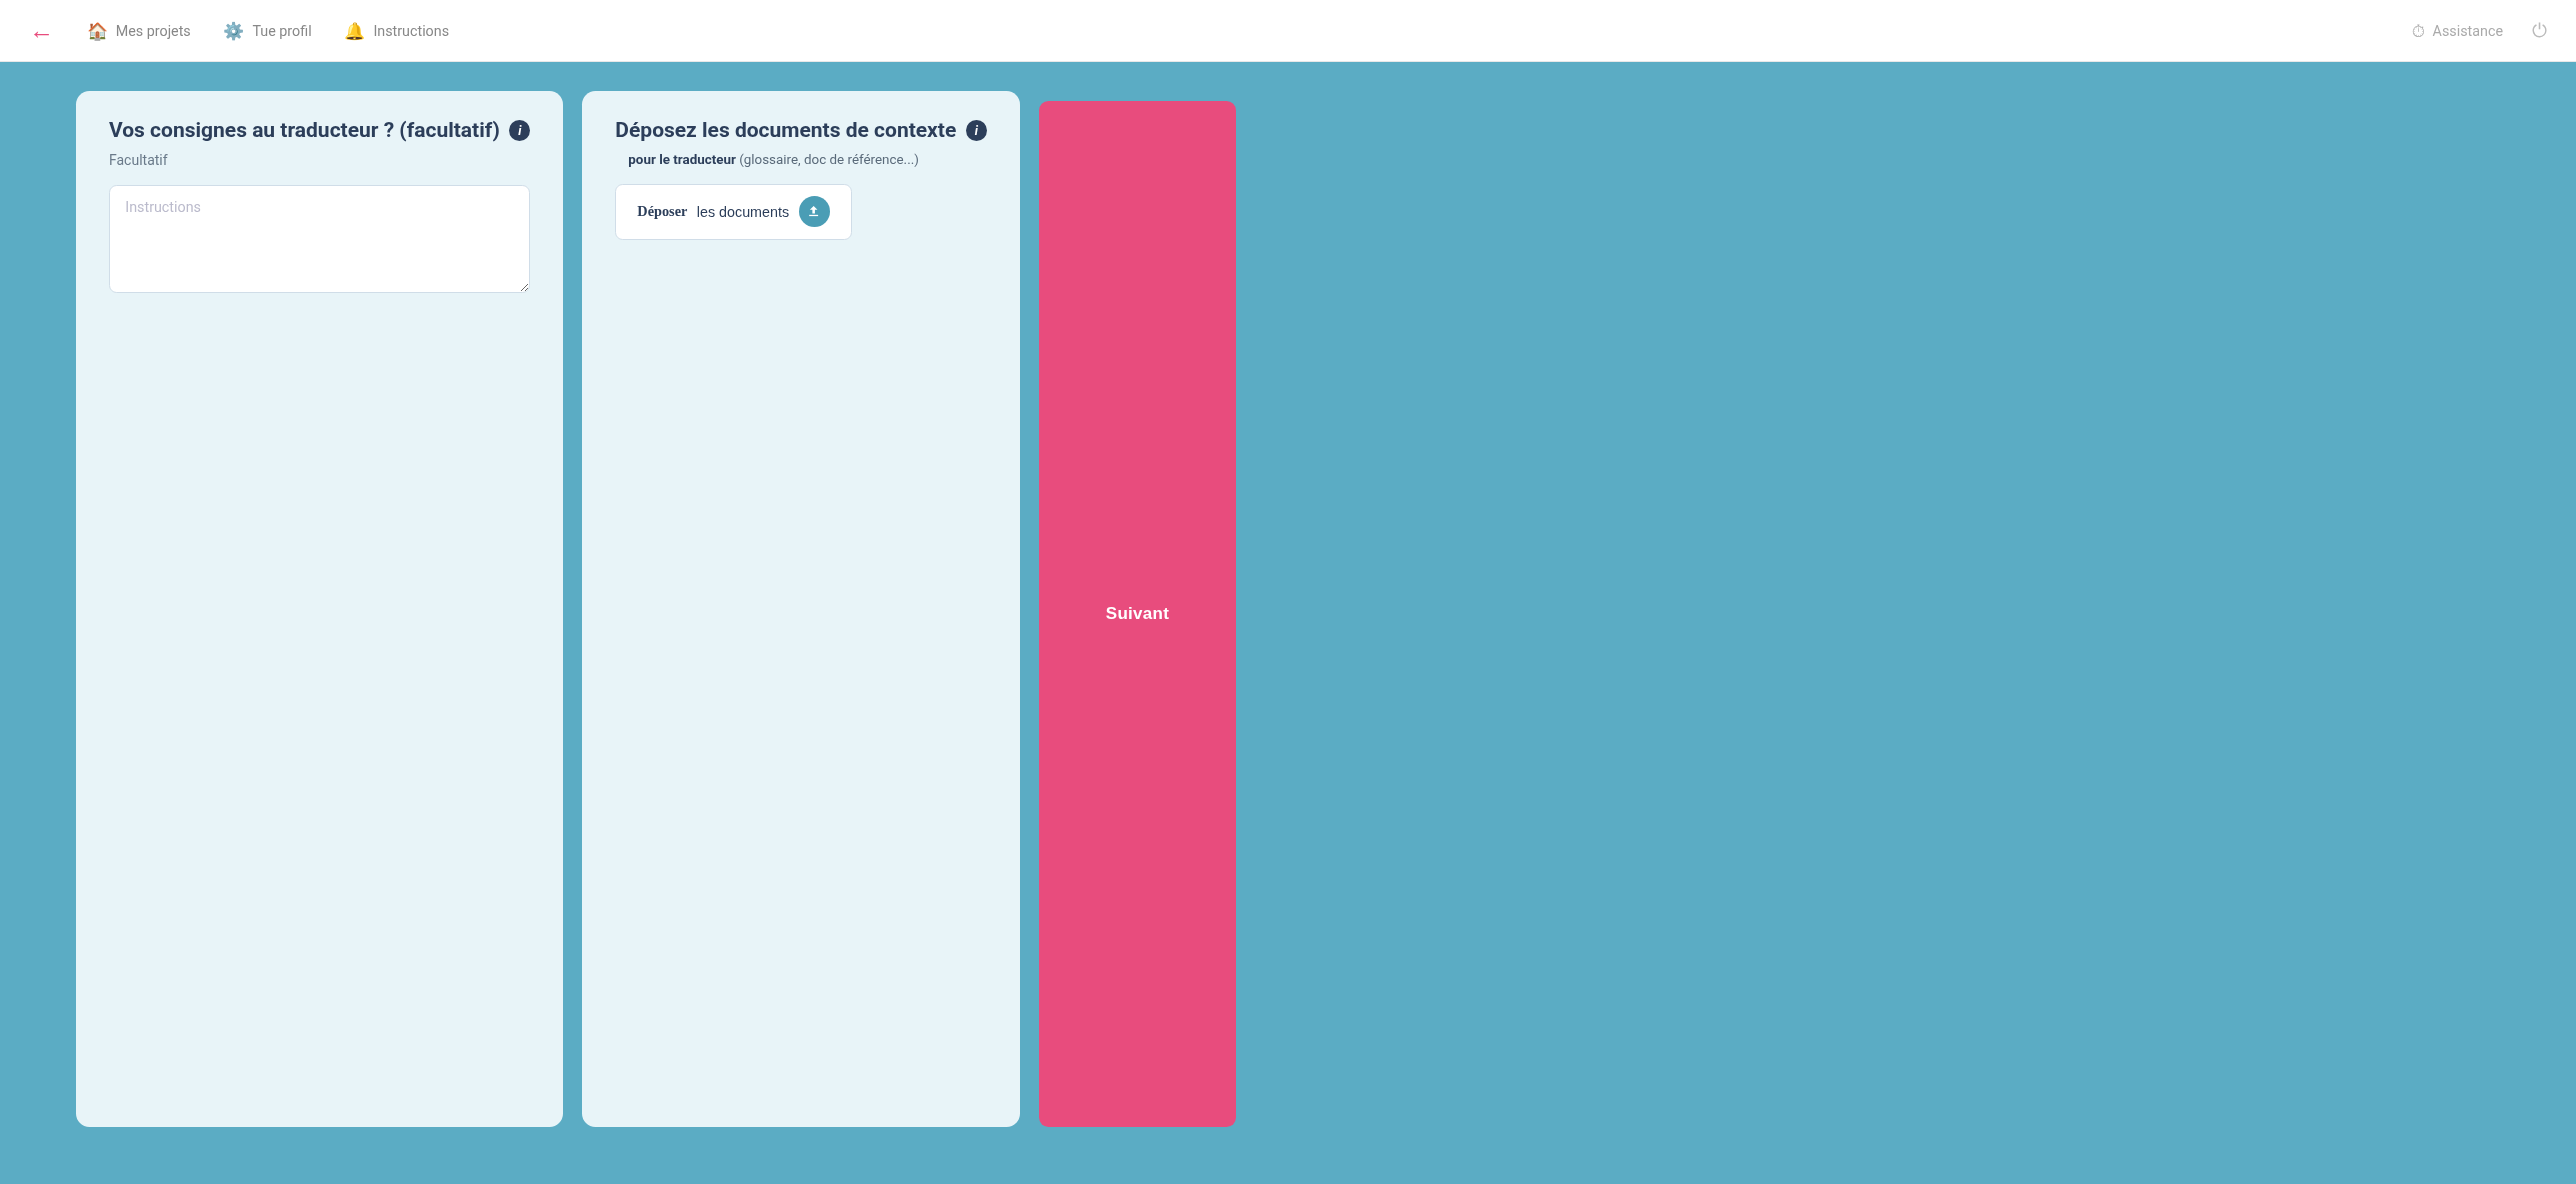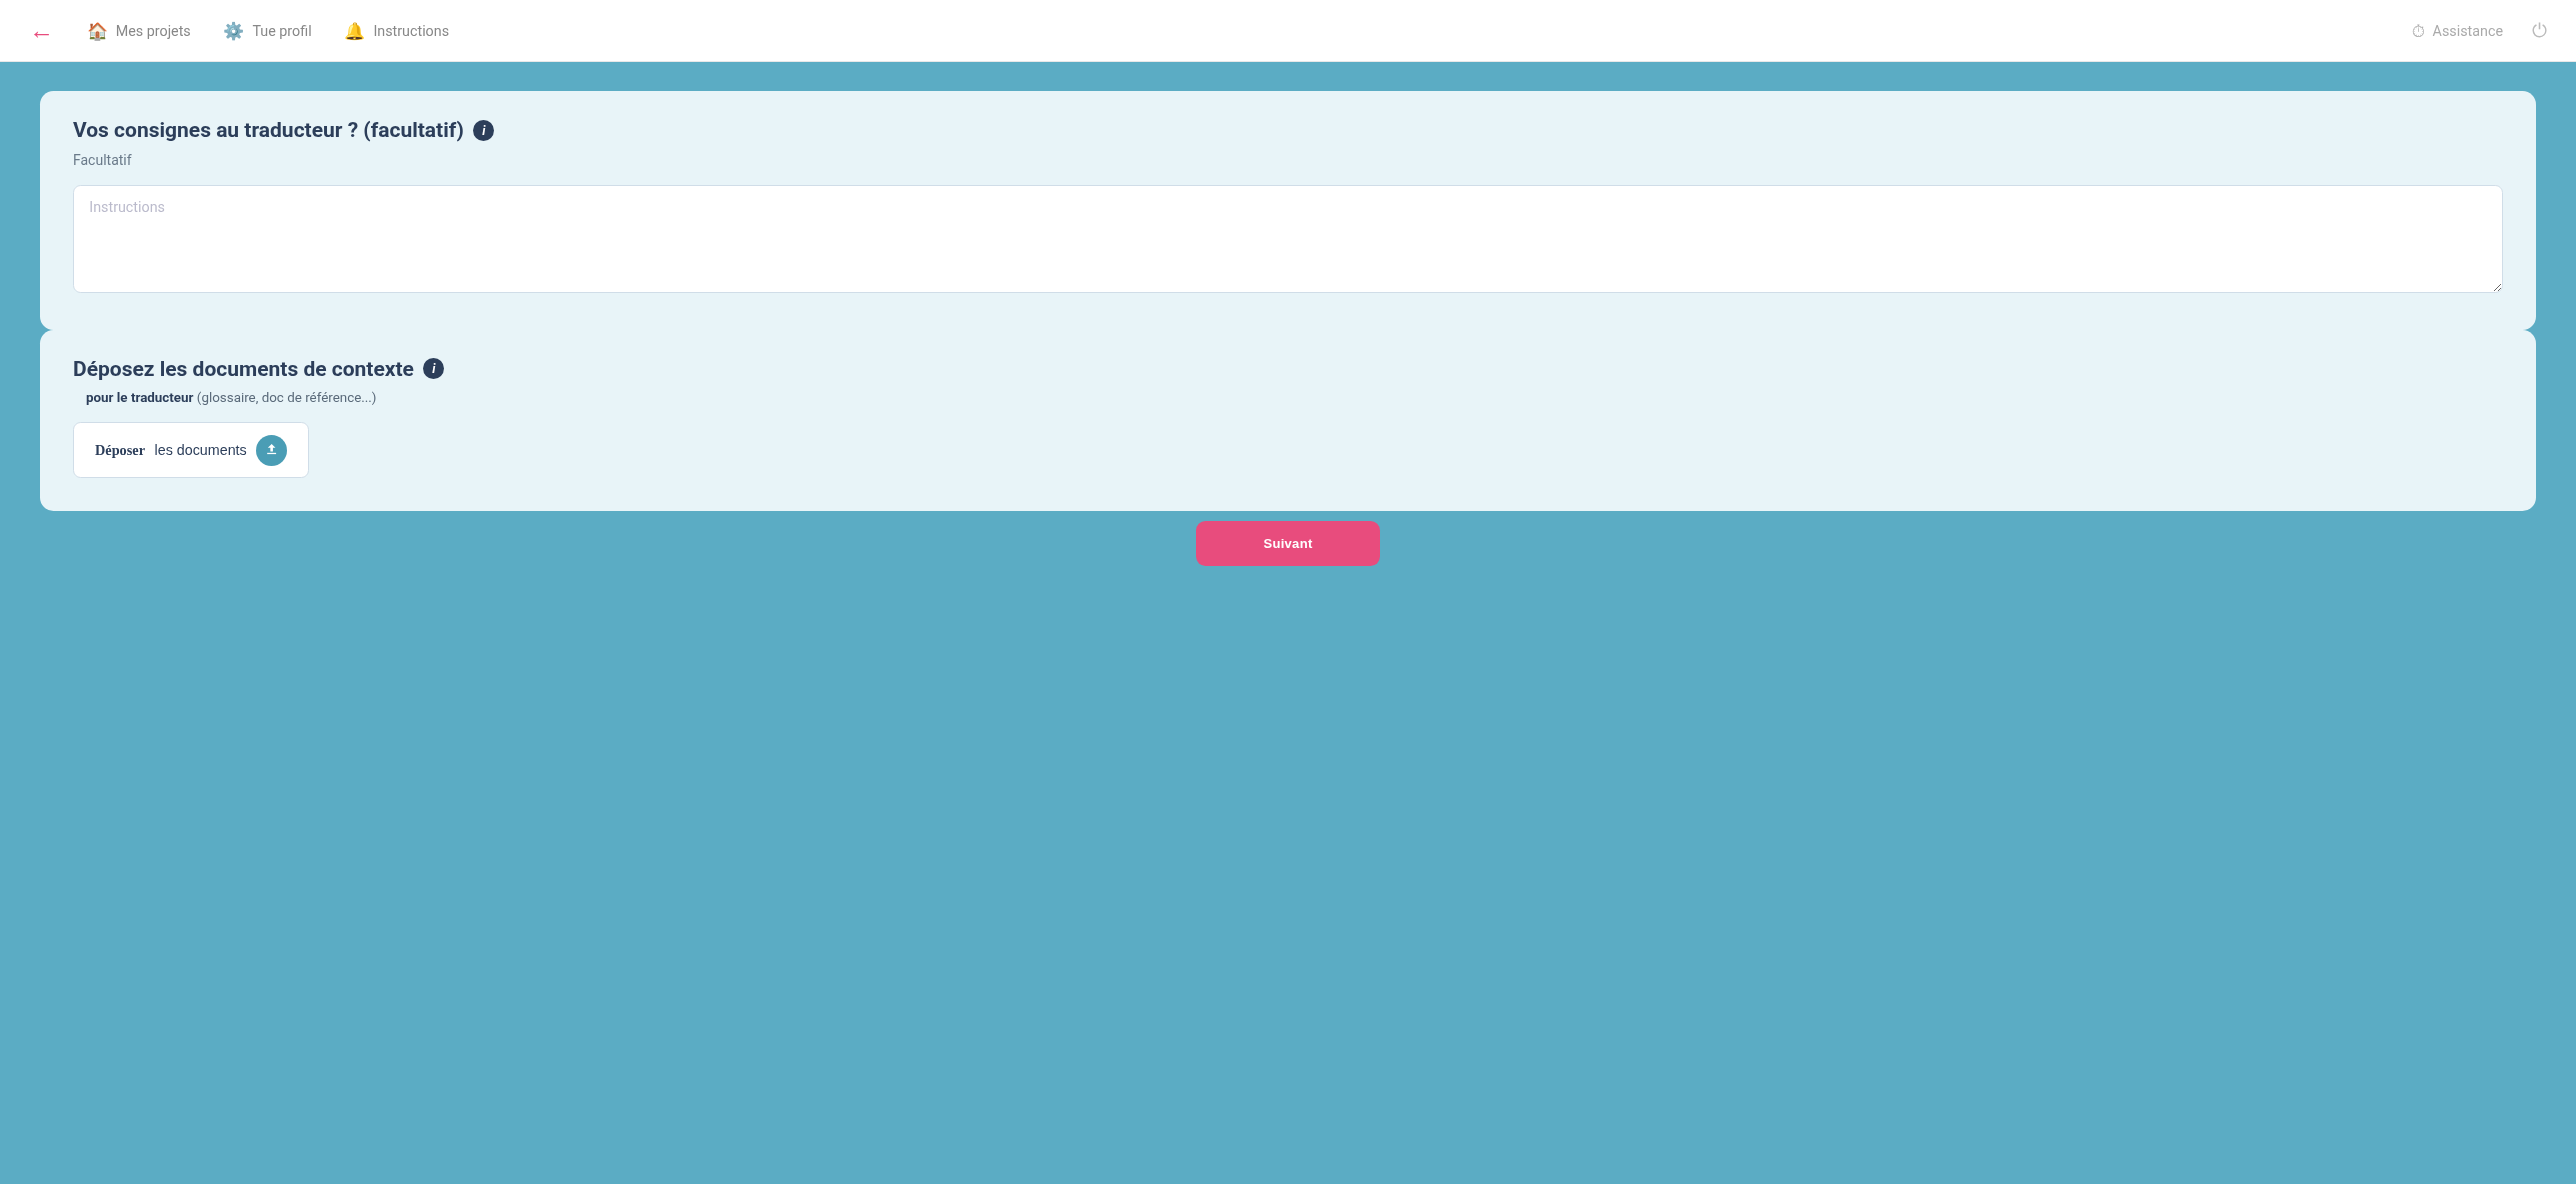--- a/index.html
+++ b/index.html
@@ -69,23 +69,24 @@
       gap: 7.6px;
       color: #aaa;
       font-size: 14.3px;
       cursor: pointer;
     }
 
     
     .main-content {
       flex: 1;
       background-color: #5bacc4;
-      padding: 29px 40px 57px;
-      display: flex;
-      flex-direction: column;
+      padding: 29px 76px 57px;
+      display: flex;
+      flex-direction: row;
+      gap: 19px;
     }
 
     
     .section-card {
       background-color: #e8f4f8;
       border-radius: 13.4px;
       padding: 27px 33px 33px;
     }
 
     .section-title {
@@ -188,21 +189,21 @@
       justify-content: center;
       margin-top: 9.5px;
     }
 
     .next-btn {
       background-color: #e84c7d;
       color: white;
       border: none;
       border-radius: 9.5px;
       padding: 15.3px 67px;
-      font-size: 13px;
+      font-size: 17px;
       font-weight: 600;
       cursor: pointer;
       letter-spacing: 0.3px;
     }
 
     
     .power-icon {
       font-size: 19px;
       color: #bbb;
     }

